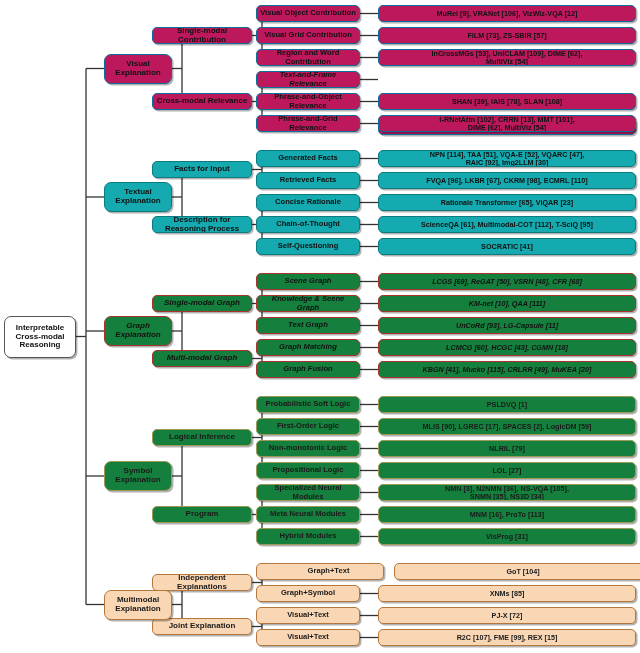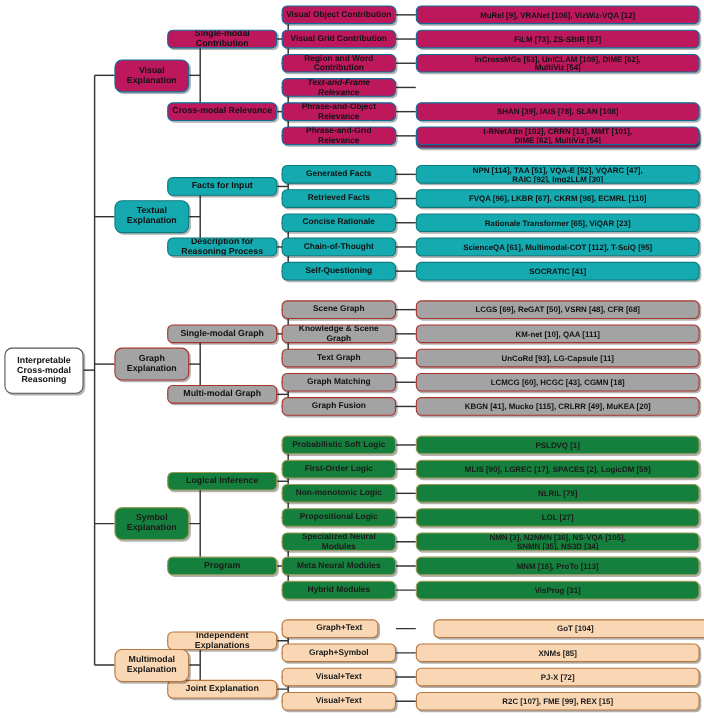--- a/index.html
+++ b/index.html
@@ -28,21 +28,21 @@
     font-size:8px;
   }
   .lvl1{font-size:8px;border-radius:7px;}
   .lvl2{font-size:8px;}
   .lvl3{font-size:7.6px;}
   .lvl4{font-size:7.2px;font-weight:bold;}
 
   
   .c-blue   {background:#be185d;border-color:#0d6f99;}
   .c-teal   {background:#15AAAF;border-color:#0c7b7e;}
-  .c-red    {background:#a3a3a3;border-color:#a8332c;}
+  .c-red    {background:#15803d;border-color:#a8332c;font-style:italic;}
   .c-cream  {background:#15803d;border-color:#9a9a56;color:#1a1a1a;}
   .c-peach  {background:#FAD7B4;border-color:#b5773c;color:#1a1a1a;}
 </style>
 </head>
 <body>
 
 <div id="stage">
   <svg id="links">
       <path d="M 360 13.5 L 378 13.5" stroke="#333" stroke-width="1.3" fill="none"></path>
       <path d="M 360 35.5 L 378 35.5" stroke="#333" stroke-width="1.3" fill="none"></path>
@@ -314,21 +314,21 @@
       </div>
       <div class="node c-cream lvl4" style="left: 378px; top: 528px; width: 258px; height: 17px;">
         <span>VisProg [31]</span>
       </div>
       <div class="node c-cream lvl2" style="left: 152px; top: 506px; width: 100px; height: 17px;">
         <span>Program</span>
       </div>
       <div class="node c-cream lvl1" style="left: 104px; top: 461px; width: 68px; height: 30px;">
         <span>Symbol<br>Explanation</span>
       </div>
-      <div class="node c-peach lvl3" style="left: 256px; top: 563px; width: 88px; height: 17px; padding-left: 20px;">
+      <div class="node c-peach lvl3" style="left: 256px; top: 563px; width: 128px; height: 17px; padding-left: 20px;">
         <span>Graph+Text</span>
       </div>
       <div class="node c-peach lvl4" style="left: 378px; top: 563px; width: 258px; height: 17px; margin-left: 16px;">
         <span>GoT [104]</span>
       </div>
       <div class="node c-peach lvl3" style="left: 256px; top: 585px; width: 104px; height: 17px;">
         <span>Graph+Symbol</span>
       </div>
       <div class="node c-peach lvl4" style="left: 378px; top: 585px; width: 258px; height: 17px;">
         <span>XNMs [85]</span>

